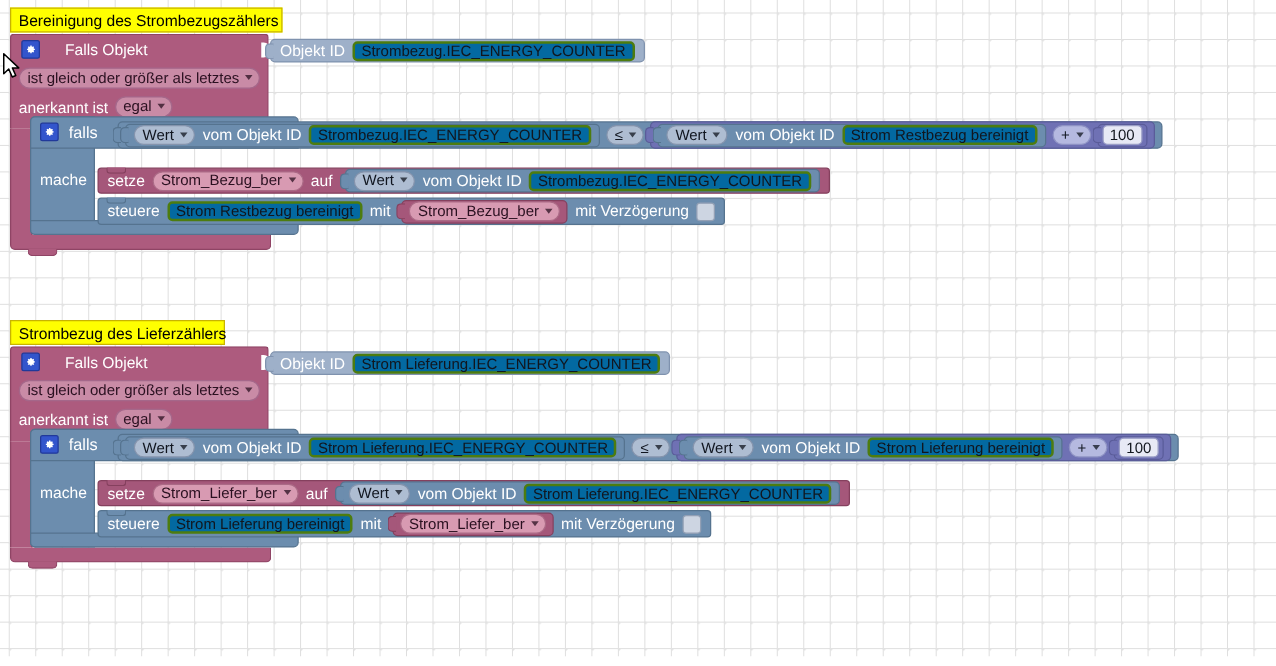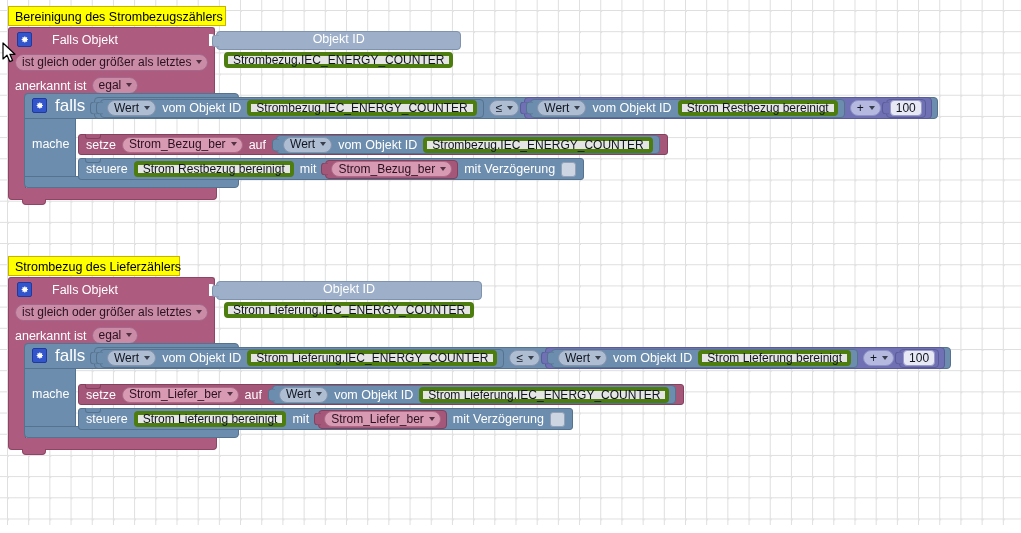--- a/index.html
+++ b/index.html
@@ -137,23 +137,23 @@
   }
   .dd-mauve { background: #c98ba6; color: #2a1020; border: 1px solid #a5678a; }
   .dd-pink  { background: #d89ab2; color: #2a1020; border: 1px solid #ab6a86; }
   .dd-steel { background: #aebdd2; color: #10151f; border: 1px solid #8594ad; }
   .dd-lav   { background: #b5b9e0; color: #10151f; border: 1px solid #8e92c4; }
 
   
   .fld {
     display: inline-flex;
     align-items: center;
-    background: #e5e5e5;
+    background: #0369a1;
     color: #11161e;
-    border: 4px solid #4d7c0f;
+    border: 2px solid #4d7c0f;
     border-radius: 4px;
     padding: 0 5px;
     height: 16px;
     font-size: 12px;
     line-height: 14px;
     box-sizing: border-box;
   }
   .fld-num {
     background: #e7e9f5;
     border: 1px solid #9a9ec6;
@@ -168,21 +168,21 @@
     display: flex;
     align-items: center;
     gap: 6px;
     box-sizing: border-box;
     border-radius: 4px;
     padding: 0 7px;
     color: #ffffff;
     font-size: 12.5px;
     white-space: nowrap;
   }
-  .val-lightblue { background: #9eb0c9; border: 1px solid #7f92ae; flex-direction: column; }
+  .val-lightblue { background: #9eb0c9; border: 1px solid #7f92ae; }
   .val-steel     { background: #6c8dae; border: 1px solid #55738f; }
   .val-math      { background: #6f71b4; border: 1px solid #5a5c99; }
   .val-mauve     { background: #a5577a; border: 1px solid #85405e; }
 
   
   .plug {
     position: absolute;
     left: -5px;
     top: 50%;
     transform: translateY(-50%);
@@ -211,21 +211,21 @@
     box-sizing: border-box;
   }
   .if-head {
     position: absolute;
     height: 25px;
     display: flex;
     align-items: center;
     gap: 8px;
     padding-left: 8px;
     color: #ffffff;
-    font-size: 17px;
+    font-size: 13px;
   }
   .if-do-label {
     position: absolute;
     color: #ffffff;
     font-size: 12.5px;
   }
 
   
   .blk-stmt {
     position: absolute;

